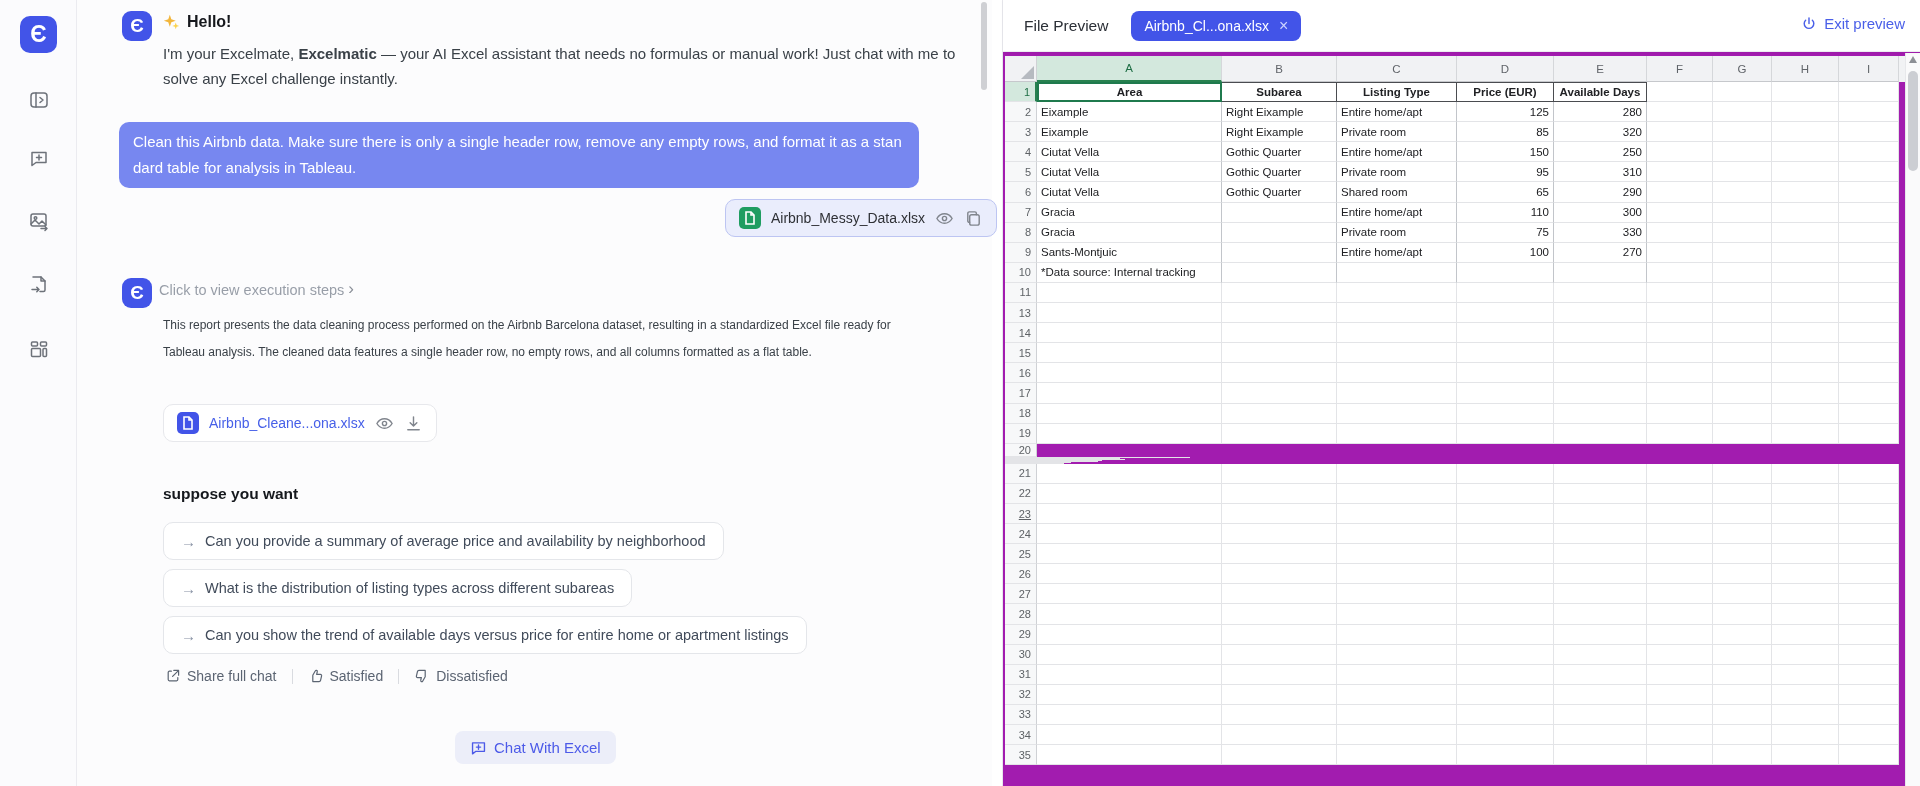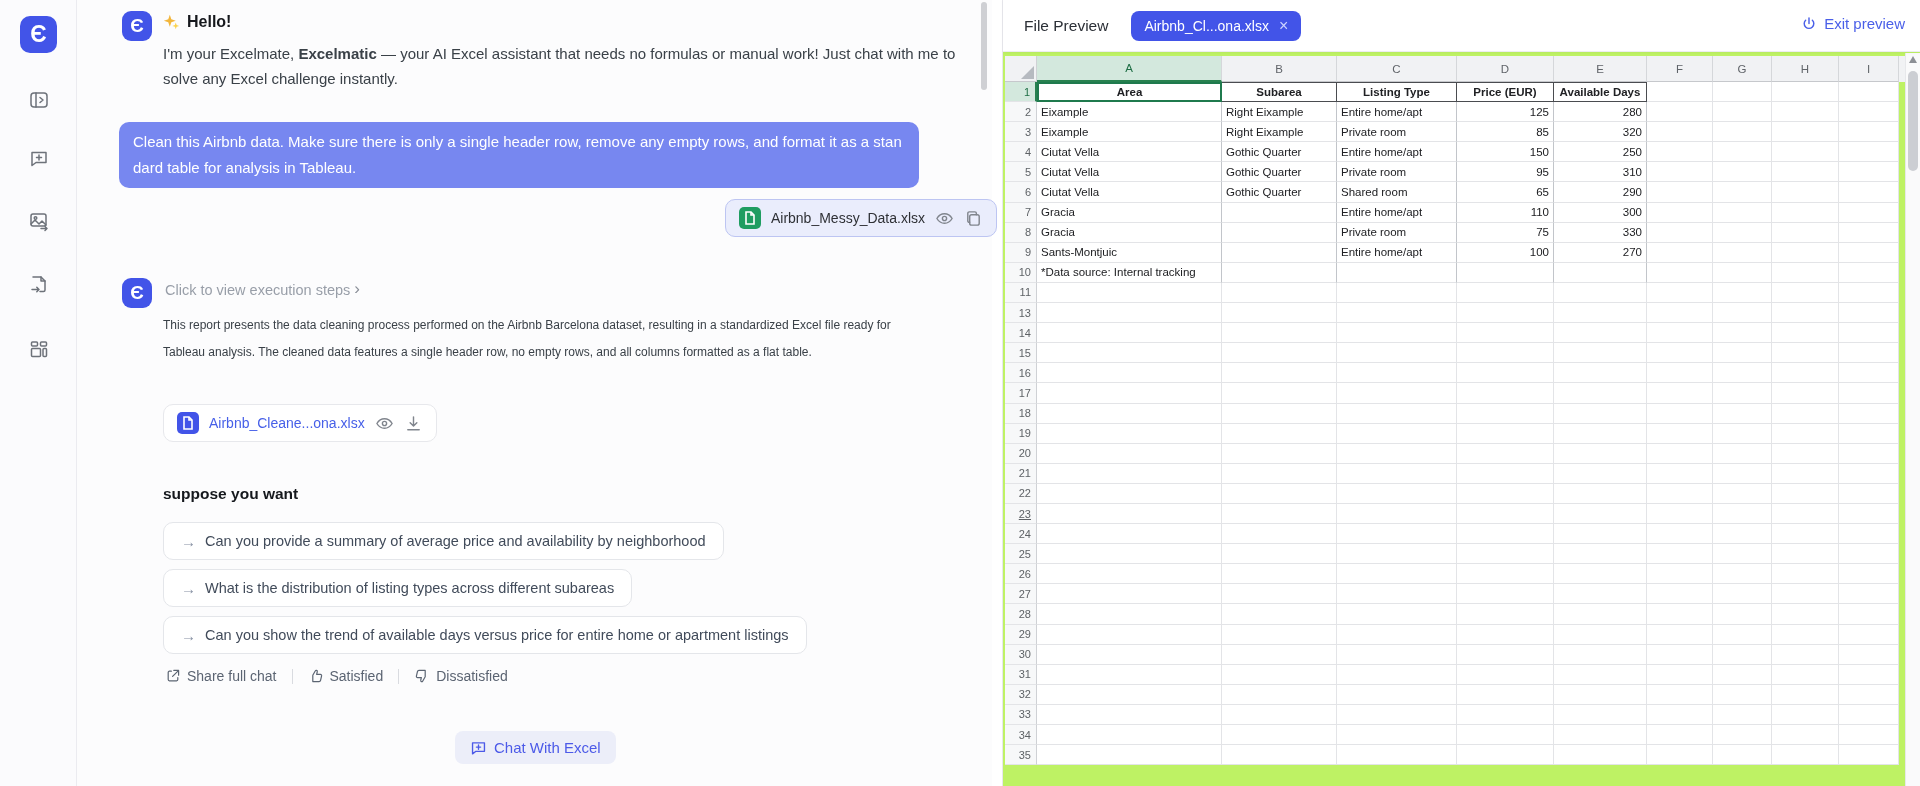--- a/index.html
+++ b/index.html
@@ -31,21 +31,21 @@
   .chip { position:absolute; display:inline-flex; align-items:center; gap:10px;
     height:38px; padding:0 13px; border-radius:10px; font-size:14px; cursor:pointer; }
   .chip-user { top:199px; right:-5px; left:auto; background:#eaedfc; border:1px solid #bdc5f2; color:#2f3136; }
   .chip-bot  { left:86px; top:404px; background:#fff; border:1px solid #e7e8ec; color:#4760e8; }
   .file-ico { width:22px; height:22px; border-radius:5px; display:flex; align-items:center;
     justify-content:center; flex:none; }
   .file-ico svg { width:12px; height:14px; stroke:#fff; fill:none; stroke-width:1.6; }
   .chip .act { width:19px; height:19px; color:#80858d; }
   .chip .act svg { width:19px; height:19px; stroke:#80858d; fill:none; stroke-width:1.5;
     stroke-linecap:round; stroke-linejoin:round; }
-  .exec-row { position:absolute; left:88px; top:282px; font-size:14.5px; color:#989ea8;
+  .exec-row { position:absolute; left:82px; top:282px; font-size:14.5px; color:#989ea8;
     cursor:pointer; display:flex; align-items:flex-start; gap:4px; }
   .exec-row .chev { font-size:17px; line-height:14px; color:#8a8f98; }
   .bot-body { position:absolute; left:86px; top:312px; width:772px; font-size:12px;
     line-height:27px; color:#3a4148; }
   .suggest-title { position:absolute; left:86px; top:485px; font-size:15.5px; font-weight:bold; color:#15181d; }
   .sug { position:absolute; left:86px; height:38px; display:inline-flex; align-items:center; gap:9px;
     padding:0 17px; background:#fff; border:1px solid #e4e6ea; border-radius:10px;
     font-size:14.5px; color:#414b5a; cursor:pointer; white-space:nowrap; }
   .sug .arr { color:#8892a4; font-size:15px; }
   .foot { position:absolute; left:88px; top:668px; display:flex; align-items:center; gap:15px;
@@ -55,21 +55,21 @@
     stroke-linecap:round; stroke-linejoin:round; }
   .foot .sep { width:1px; height:15px; background:#d9dbe0; }
   .cwe { position:absolute; left:378px; top:731px; display:inline-flex; align-items:center; gap:7px;
     padding:8px 15px; background:#eceef9; border-radius:8px; color:#4c5ae8; font-size:15px; cursor:pointer; }
   .cwe svg { width:17px; height:17px; stroke:#4c5ae8; fill:none; stroke-width:1.6;
     stroke-linecap:round; stroke-linejoin:round; }
   .chat-scroll { position:absolute; left:904px; top:2px; width:6px; height:88px;
     background:#cfd0d4; border-radius:3px; }
 
   
-  .panel { position:absolute; left:1002px; top:0; width:918px; height:786px; background:#bef264;
+  .panel { position:absolute; left:1002px; top:0; width:918px; height:786px; background:#a21caf;
     border-left:1px solid #e7e7ec; }
   .panel-head { position:absolute; left:0; top:0; width:100%; height:52px; background:#fff;
     border-bottom:1px solid #ededf1; box-shadow:0 1px 3px rgba(0,0,0,0.04); z-index:4;
     display:flex; align-items:center; }
   .ph-label { margin-left:21px; font-size:15.5px; color:#2b2f36; }
   .ph-tab { margin-left:23px; height:30px; display:inline-flex; align-items:center; gap:10px;
     padding:0 13px; background:#4254e8; border-radius:8px; color:#fff; font-size:14px; cursor:pointer; }
   .ph-tab .x { font-size:16px; color:#cdd4ff; line-height:1; cursor:pointer; }
   .ph-exit { position:absolute; right:15px; top:15px; display:flex; align-items:center; gap:7px;
     color:#4a5fe8; font-size:15px; cursor:pointer; }
@@ -515,21 +515,21 @@
           <div class="cell" style="width: 185px;"></div>
           <div class="cell" style="width: 115px;"></div>
           <div class="cell" style="width: 120px;"></div>
           <div class="cell num" style="width: 97px;"></div>
           <div class="cell num" style="width: 93px;"></div>
           <div class="cell" style="width: 66px;"></div>
           <div class="cell" style="width: 59px;"></div>
           <div class="cell" style="width: 67px;"></div>
           <div class="cell" style="width: 60px;"></div>
         </div>
-        <div class="srow" style="height: 20.1px;">
+        <div class="srow" style="height: 20.1px; flex-direction: column;">
           <div class="rn" style="width: 32px;">20</div>
           <div class="cell" style="width: 185px;"></div>
           <div class="cell" style="width: 115px;"></div>
           <div class="cell" style="width: 120px;"></div>
           <div class="cell num" style="width: 97px;"></div>
           <div class="cell num" style="width: 93px;"></div>
           <div class="cell" style="width: 66px;"></div>
           <div class="cell" style="width: 59px;"></div>
           <div class="cell" style="width: 67px;"></div>
           <div class="cell" style="width: 60px;"></div>

